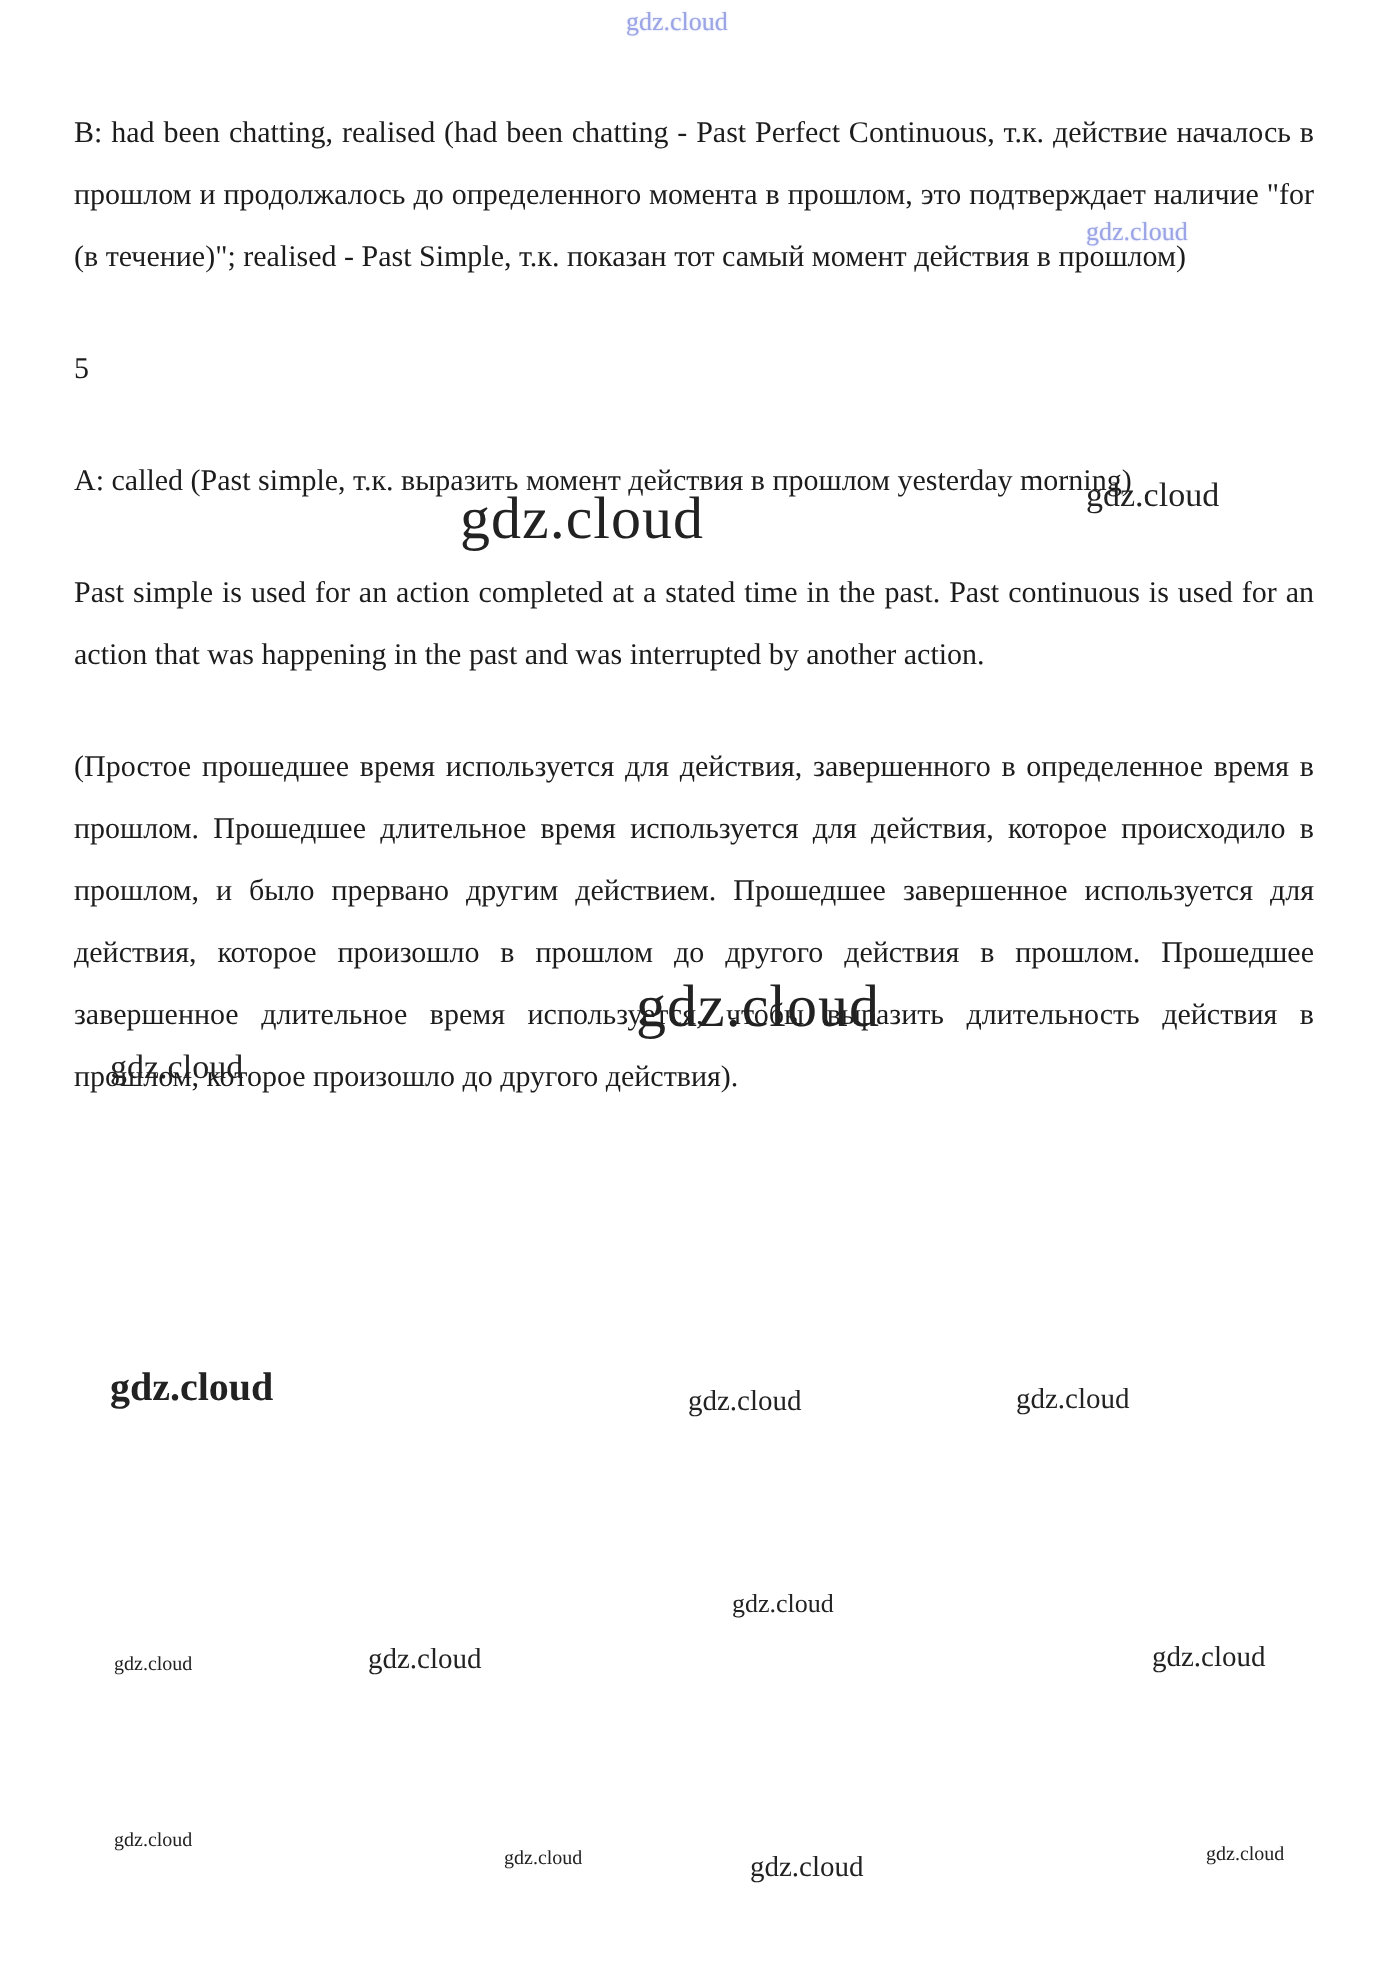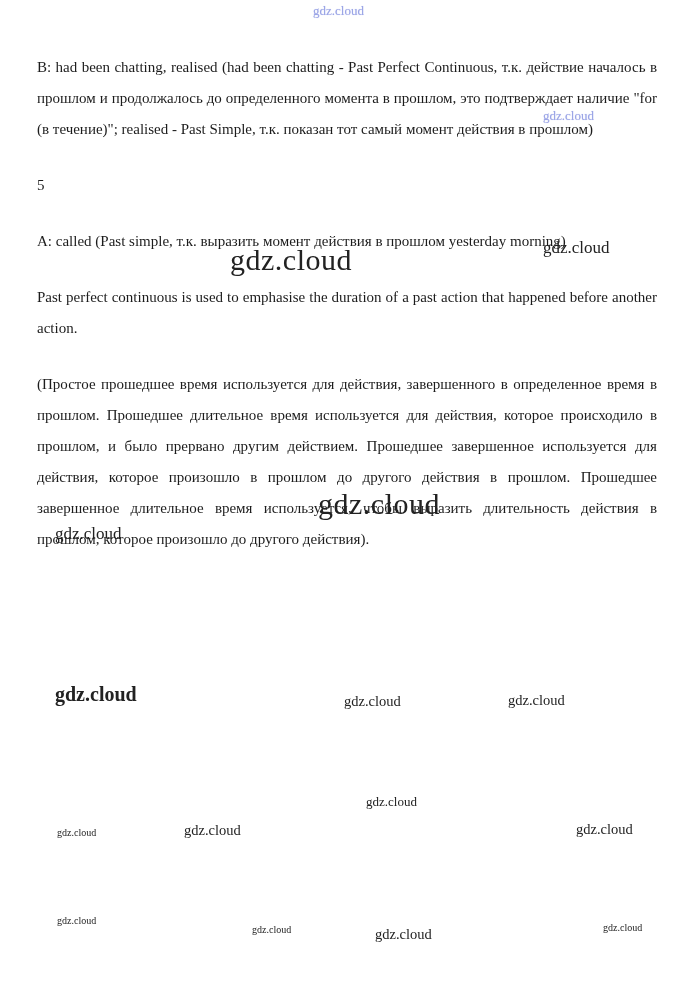--- a/index.html
+++ b/index.html
@@ -68,21 +68,21 @@
   </style>
 </head>
 <body>
 
 <div class="page">
 
   <div class="content">
     <p class="para">B: had been chatting, realised (had been chatting - Past Perfect Continuous, т.к. действие началось в прошлом и продолжалось до определенного момента в прошлом, это подтверждает наличие "for (в течение)"; realised - Past Simple, т.к. показан тот самый момент действия в прошлом)</p>
     <p class="para number">5</p>
     <p class="para">A: called (Past simple, т.к. выразить момент действия в прошлом yesterday morning)</p>
-    <p class="para">Past perfect continuous is used to emphasise the duration of a past action that happened before another action.</p>
+    <p class="para">Past simple is used for an action completed at a stated time in the past. Past continuous is used for an action that was happening in the past and was interrupted by another action.</p>
     <p class="para">(Простое прошедшее время используется для действия, завершенного в определенное время в прошлом. Прошедшее длительное время используется для действия, которое происходило в прошлом, и было прервано другим действием. Прошедшее завершенное используется для действия, которое произошло в прошлом до другого действия в прошлом. Прошедшее завершенное длительное время используется, чтобы выразить длительность действия в прошлом, которое произошло до другого действия).</p>
   </div>
 
   <span class="wm wm-light wm-xs" style="left:313px; top:3px;">gdz.cloud</span>
   <span class="wm wm-light wm-xs" style="left:543px; top:108px;">gdz.cloud</span>
 
   <span class="wm wm-dark wm-med" style="left:543px; top:238px;">gdz.cloud</span>
   <span class="wm wm-dark wm-big" style="left:230px; top:243px;">gdz.cloud</span>
 
   <span class="wm wm-dark wm-big" style="left:318px; top:487px;">gdz.cloud</span>

